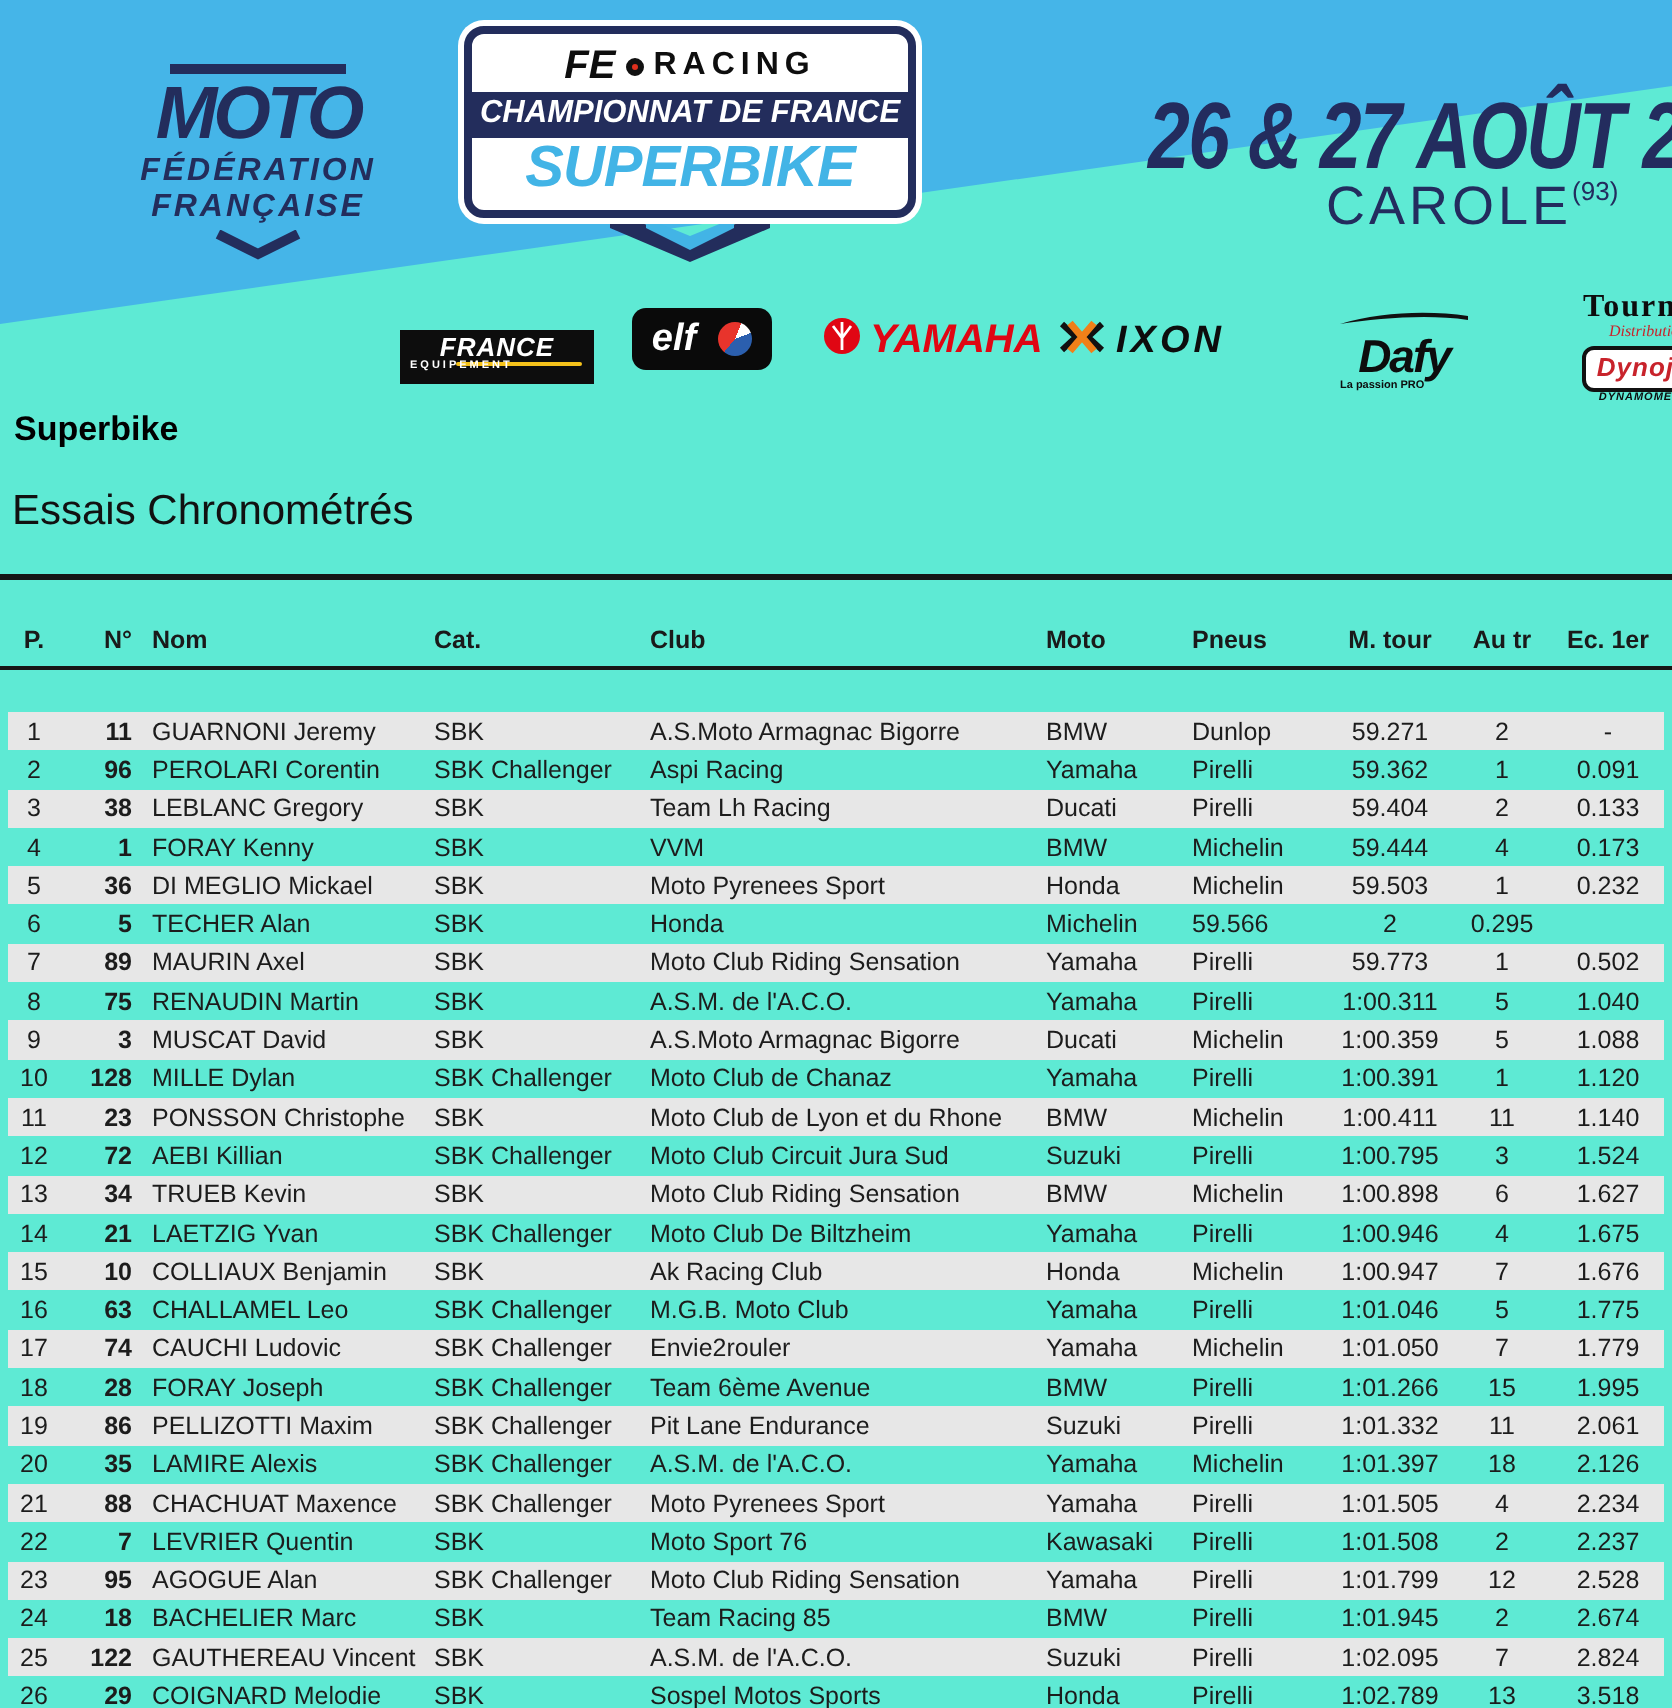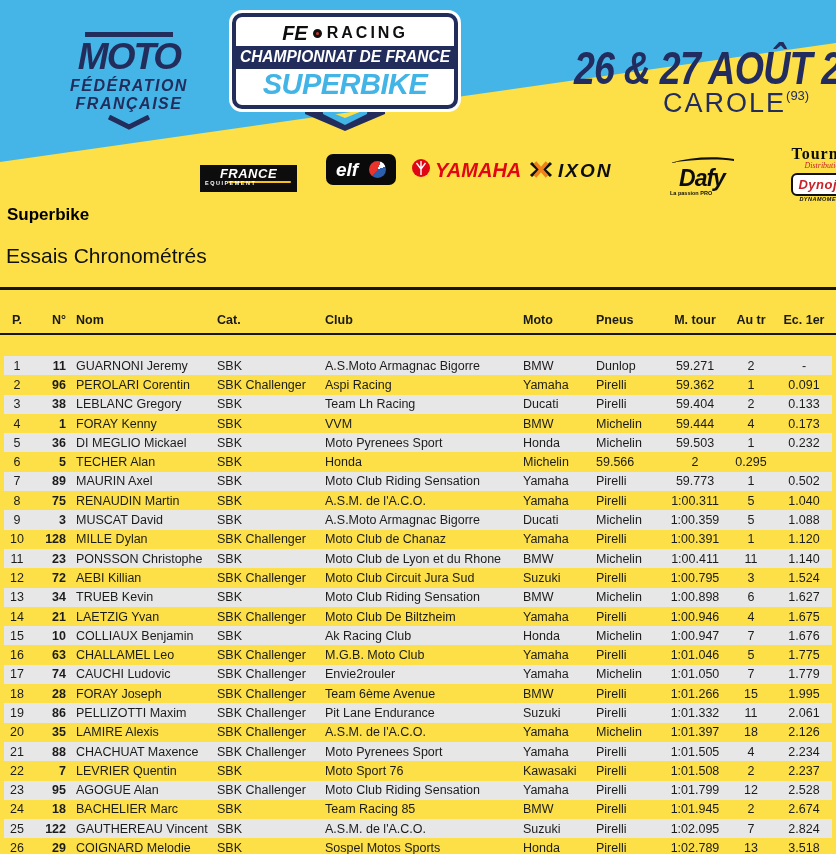--- a/index.html
+++ b/index.html
@@ -1,19 +1,19 @@
 <!DOCTYPE html>
 <html><head>
 <meta charset="utf-8">
 <style>
   * { margin:0; padding:0; box-sizing:border-box; }
   html,body { background:#fff; }
   .page {
     position:relative; width:836px; height:854px; overflow:hidden;
-    background:#fde047; font-family:"Liberation Sans", sans-serif; color:#1a1a1a;
+    background:#5eead4; font-family:"Liberation Sans", sans-serif; color:#1a1a1a;
   }
 
   
   .blue-band {
     position:absolute; left:0; top:0; width:836px; height:162px;
     background:#45B5E8;
     clip-path:polygon(0 0, 100% 0, 100% 43px, 0 100%);
   }
 
   
@@ -53,21 +53,21 @@
   }
   .venue { position:absolute; left:663px; top:88px; color:#232C5E; font-size:27px; letter-spacing:2px; font-weight:400; }
   .venue sup { font-size:13px; letter-spacing:0; position:relative; top:-2px; }
 
   
   .sponsor { position:absolute; }
   .sp-fe { left:200px; top:165px; width:97px; height:27px; background:#0d0d0d; color:#fff; text-align:center; padding-top:2px; }
   .sp-fe .l1 { font-size:13px; font-weight:800; font-style:italic; letter-spacing:0.5px; line-height:1; }
   .sp-fe .swoosh { height:2px; background:#F5C21B; margin:1px 6px 1px 28px; border-radius:2px; }
   .sp-fe .l2 { font-size:5.5px; letter-spacing:1.5px; font-weight:700; text-align:left; padding-left:5px; margin-top:-4px; }
-  .sp-elf { left:326px; top:154px; width:70px; height:31px; background:#0a0a0a; border-radius:7px; display:flex; align-items:center; justify-content:center; gap:11px; }
+  .sp-elf { left:316px; top:154px; width:70px; height:31px; background:#0a0a0a; border-radius:7px; display:flex; align-items:center; justify-content:center; gap:11px; }
   .sp-elf .elf-word { color:#fff; font-size:19px; font-weight:800; font-style:italic; line-height:1; }
   .elf-ball { width:17px; height:17px; border-radius:50%; background:conic-gradient(from 220deg,#e8342c 0 45%,#ffffff 45% 58%,#2b5fae 58% 100%); }
   .sp-yamaha { left:411px; top:158px; display:flex; align-items:center; gap:4px; }
   .sp-yamaha .word { color:#E00613; font-size:20px; font-weight:800; letter-spacing:0; font-style:italic; }
   .sp-ixon { left:529px; top:160px; display:flex; align-items:center; gap:5px; }
   .sp-ixon .word { color:#0d0d0d; font-size:19px; font-weight:800; font-style:italic; letter-spacing:2px; }
   .sp-dafy { left:666px; top:150px; width:72px; text-align:center; }
   .sp-dafy .word { font-size:23px; font-weight:800; font-style:italic; letter-spacing:-1px; color:#0d0d0d; line-height:0.95; }
   .sp-dafy .tag { font-size:5.5px; font-weight:700; color:#0d0d0d; text-align:left; padding-left:4px; }
   .sp-tournay { left:764px; top:146px; width:120px; text-align:center; }

